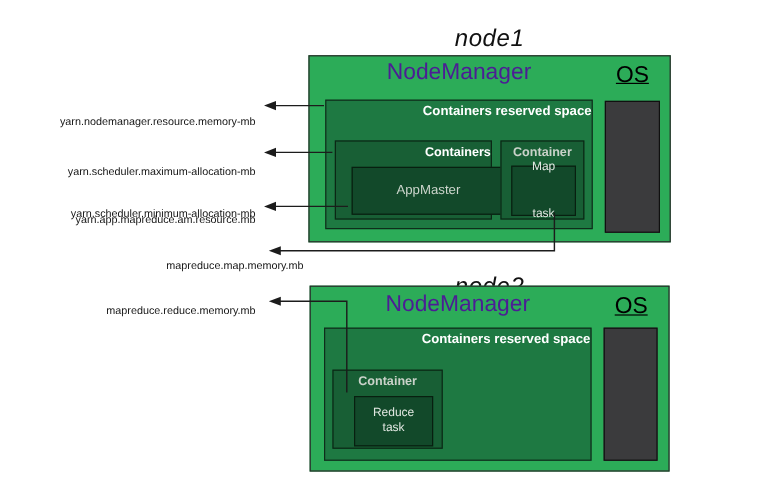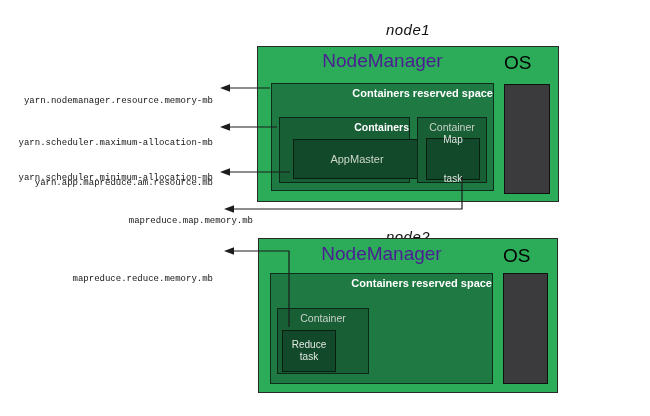--- a/index.html
+++ b/index.html
@@ -4,52 +4,52 @@
 <style>
   html,body { margin:0; padding:0; background:#ffffff; }
   .canvas {
     position:relative; width:650px; height:416px; background:#ffffff;
     font-family:"Liberation Sans", sans-serif; overflow:hidden;
   }
 
   
   .cfg-label {
     position:absolute; left:0; width:213px; text-align:right;
-    font-family:Liberation Mono, monospace; font-size:9px;
+    font-family:Liberation Sans, sans-serif; font-size:9px;
     line-height:11.5px; color:#141414; white-space:pre;
   }
   #lbl-nm     { top:84px; }
   #lbl-sched  { top:115px; }
   #lbl-am     { top:166px; }
   #lbl-map    { top:204px;padding-left:40px; }
-  #lbl-reduce { top:262px; }
+  #lbl-reduce { top:242px; }
 
   
   .node-title {
     position:absolute; text-align:center; font-style:italic;
-    font-size:15px; color:#111; letter-spacing:0.5px;
+    font-size:20px; color:#111; letter-spacing:0.5px;
   }
   #title-node1 { left:257px; top:21px; width:302px; }
   #title-node2 { left:258px; top:228px; width:300px; }
 
   
   .node-box {
     position:absolute; background:var(--node_bg); border:1px solid #2a2a2a;
     box-sizing:border-box;
   }
   #node1 { left:257px; top:46px; width:302px; height:156px; }
   #node2 { left:258px; top:238px; width:300px; height:155px; }
 
   .nm-heading {
     position:absolute; text-align:center; font-size:19px; color:#4c1d95;
   }
   #node1 .nm-heading { left:13px; top:3px;  width:223px; }
   #node2 .nm-heading { left:11px; top:4px;  width:223px; }
   .os-heading {
-    position:absolute; font-size:19px; color:#000;
+    position:absolute; text-align:center; font-size:19px; color:#000;text-decoration:underline;
   }
   #node1 .os-heading { left:246px; top:5px; width:46px; }
   #node2 .os-heading { left:244px; top:6px; width:46px; }
 
   
   .reserved {
     position:absolute; background:var(--reserved_bg);
     border:1px solid #0e2d1b; box-sizing:border-box;
   }
   #node1 .reserved { left:13px; top:36px; width:223px; height:108px; }
@@ -65,32 +65,32 @@
     border:1px solid #0b2715; box-sizing:border-box;
   }
   #n1-containers { left:7px;   top:33px; width:131px; height:66px; }
   #n1-container  { left:145px; top:33px; width:70px;  height:66px; }
   #n2-container  { left:6px;   top:34px; width:92px;  height:66px; }
   .sub-title {
     position:absolute; top:3px; left:0; width:100%; text-align:center;
     font-size:10.5px;
   }
   .sub-title.bold { color:#ffffff; font-weight:bold;text-align:right; }
-  .sub-title.dim  { color:#c9d2c9; font-weight:normal; }
+  .sub-title.dim  { color:#c9d2c9; font-weight:bold; }
 
   
   .task-box {
     position:absolute; background:var(--task_bg); border:1px solid #081f10;
     box-sizing:border-box; text-align:center; color:#cdd6cd;
     display:flex; flex-direction:column; justify-content:center;
     font-size:10.5px; line-height:12px;
   }
   #n1-appmaster { left:13px; top:21px; width:128px; height:40px; font-size:11px; }
   #n1-maptask   { left:8px;  top:20px; width:54px;  height:42px; font-size:10px; color:#e2e8e2;gap:27px; }
-  #n2-reduce    { left:4px;  top:21px; width:54px;  height:42px; font-size:10px; color:#e2e8e2; }
+  #n2-reduce    { left:17px;  top:21px; width:66px;  height:42px; font-size:10px; color:#e2e8e2; }
 
   
   .os-rect {
     position:absolute; background:var(--os_bg); border:1px solid #101010;
     box-sizing:border-box;
   }
   #node1 .os-rect { left:246px; top:37px; width:46px; height:110px; }
   #node2 .os-rect { left:244px; top:34px; width:45px; height:111px; }
 
   

